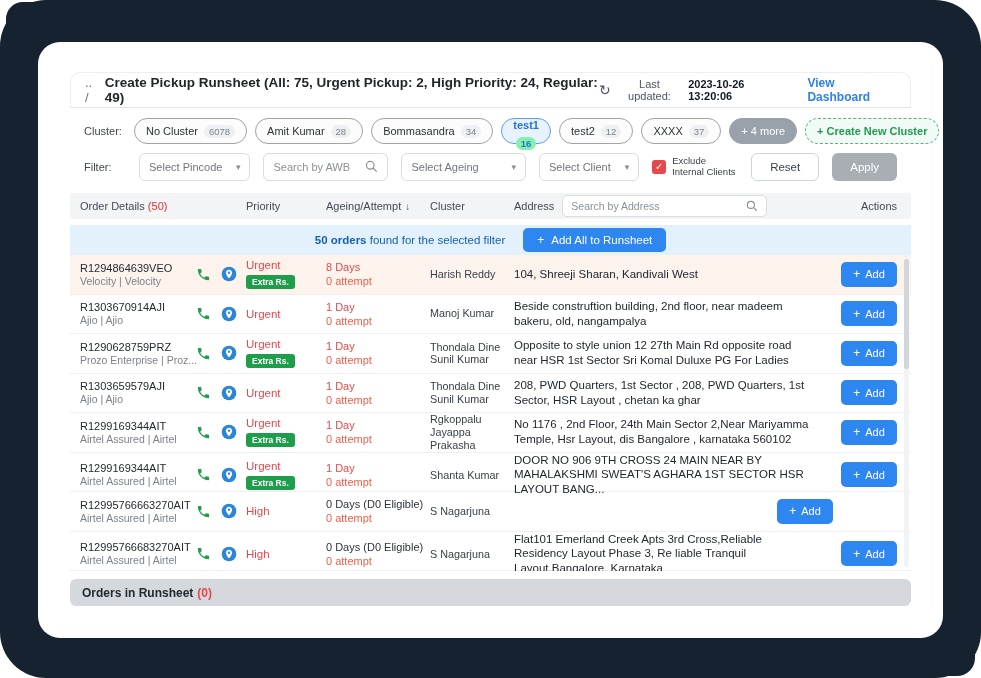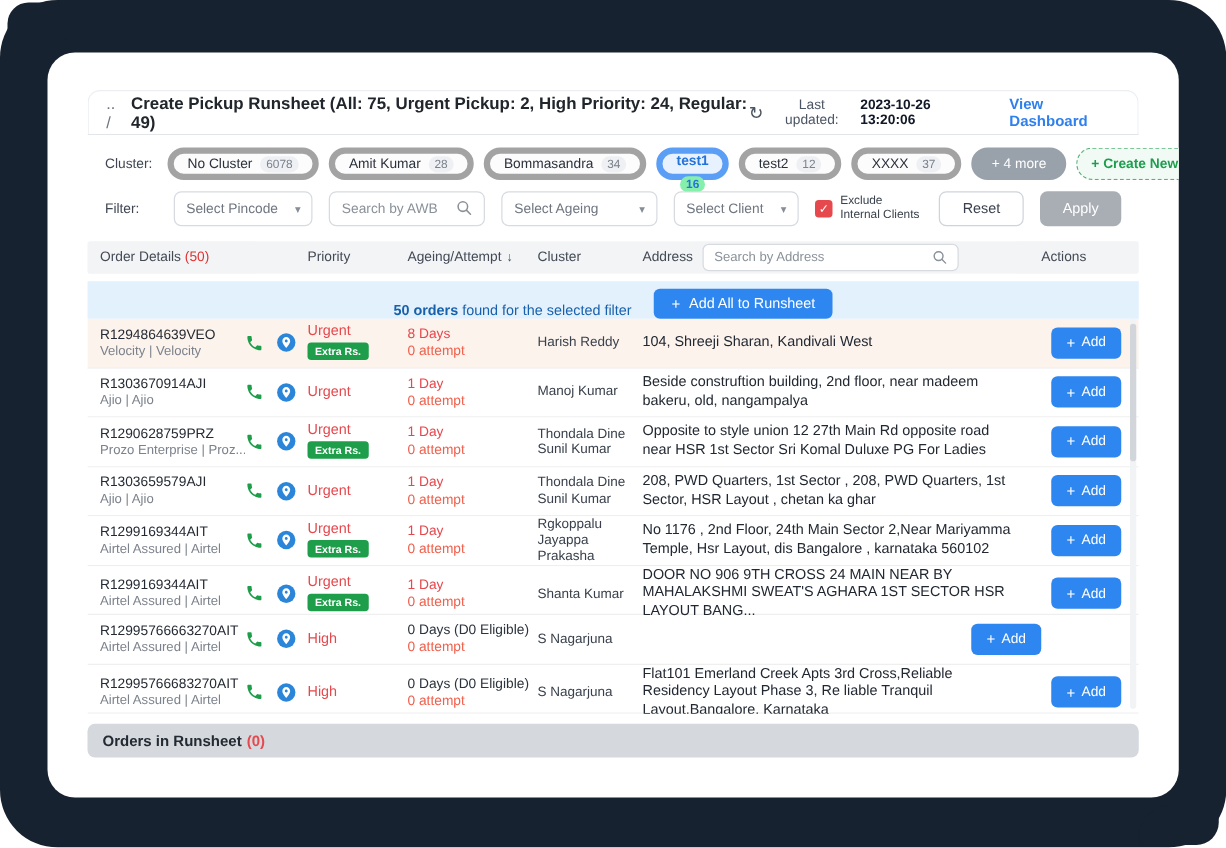--- a/index.html
+++ b/index.html
@@ -20,21 +20,21 @@
   .page-title{font-size:13.5px;font-weight:bold;color:#21262c;}
   .ph-right{display:flex;align-items:center;gap:7px;}
   .refresh-ic{font-size:14px;color:#4b5563;cursor:pointer;line-height:1;}
   .lu-label{font-size:11px;color:#4b5563;text-align:center;}
   .lu-value{font-size:11px;font-weight:bold;color:#111827;}
   .view-dash{font-size:12px;font-weight:bold;color:#2f80ed;margin-left:14px;cursor:pointer;}
 
   
   .cluster-row{display:flex;align-items:center;gap:8px;margin-top:10px;padding-left:14px;flex-wrap:nowrap;}
   .row-label{font-size:11px;color:#3f4652;width:42px;flex:none;}
-  .chip{display:inline-flex;align-items:center;gap:6px;height:26px;padding:0 11px;background:#fcfcfd;border:5px solid #a3a3a3;border-radius:15px;font-size:11px;color:#2b313b;cursor:pointer;white-space:nowrap;}
+  .chip{display:inline-flex;align-items:center;gap:6px;height:26px;padding:0 11px;background:#fcfcfd;border:1px solid #a3a3a3;border-radius:15px;font-size:11px;color:#2b313b;cursor:pointer;white-space:nowrap;}
   .chip .count{font-size:9.5px;color:#7a828c;background:#eef0f3;border-radius:8px;padding:1px 5px;}
   .chip.selected{background:#e8f2fe;border-color:#5b9ef5;color:#2473d9;font-weight:bold;flex-direction:column;}
   .chip.selected .count{background:#86efac;color:#2473d9;}
   .chip.more{background:#99a1ab;border-color:#99a1ab;color:#fff;}
   .chip.create{background:#f1faf4;border:1px dashed #57b37d;color:#1d9e4f;font-weight:bold;}
 
   
   .filter-row{display:flex;align-items:center;gap:13px;margin-top:8px;padding:0 14px;height:29px;}
   .select{display:flex;align-items:center;justify-content:space-between;height:28px;border:1px solid #d7dbe0;border-radius:6px;padding:0 9px;font-size:11px;color:#6f7680;background:#fff;cursor:pointer;}
   .w-pin{width:125px;} .w-age{width:140px;} .w-cli{width:112px;}
@@ -51,23 +51,23 @@
   
   .grid{display:grid;grid-template-columns:116px 50px 80px 104px 84px 1fr 64px;align-items:center;}
   .table-header{height:26px;background:#f3f4f6;margin-top:12px;font-size:11px;color:#434a55;padding:0 14px 0 10px;border-radius:2px;}
   .th-order .cnt{color:#e03131;}
   .th-age{display:flex;align-items:center;gap:4px;cursor:pointer;}
   .sort-ic{font-size:10px;color:#4b5563;}
   .th-addr{display:flex;align-items:center;gap:8px;}
   .addr-search{display:flex;align-items:center;justify-content:space-between;width:205px;height:22px;border:1px solid #d7dbe0;border-radius:5px;padding:0 8px;background:#fff;}
   .addr-search input{border:none;outline:none;font-size:10.5px;width:160px;font-family:inherit;color:#333;background:transparent;}
   .addr-search input::placeholder{color:#8a9199;}
-  .th-actions{}
-
-  .info-bar{height:30px;background:#e3f1fd;margin-top:6px;display:flex;align-items:flex-end;justify-content:center;gap:18px;}
+  .th-actions{text-align:right;}
+
+  .info-bar{height:30px;background:#e3f1fd;margin-top:6px;display:flex;align-items:center;justify-content:center;gap:18px;}
   .info-text{font-size:11.5px;color:#1760ab;}
   .info-text .b{font-weight:bold;}
   .btn-add-all{height:24px;padding:0 14px;border:none;border-radius:5px;background:#2e86f0;color:#fff;font-size:11.5px;display:flex;align-items:center;gap:7px;cursor:pointer;font-family:inherit;}
   .plus-ic{font-size:12px;line-height:1;}
 
   .rows{height:316px;overflow:hidden;position:relative;}
   .row{height:39.5px;border-bottom:1px solid #efefef;padding:0 14px 0 10px;background:#fff;}
   .row.highlight{background:#fcf3ed;}
   .order-id{font-size:11px;color:#242a33;white-space:nowrap;}
   .order-client{font-size:10.5px;color:#7c828c;margin-top:1px;white-space:nowrap;overflow:hidden;}

